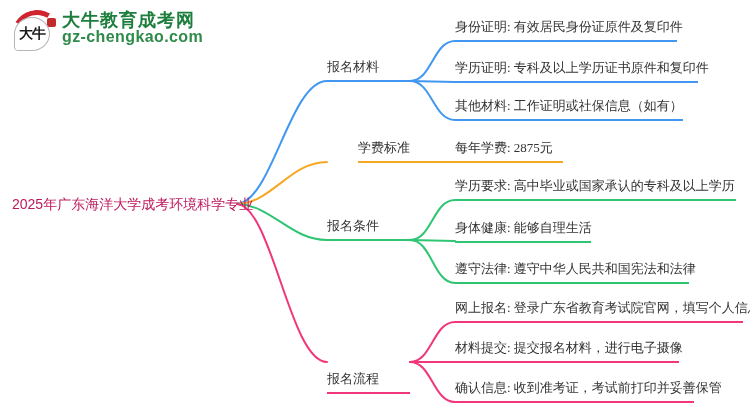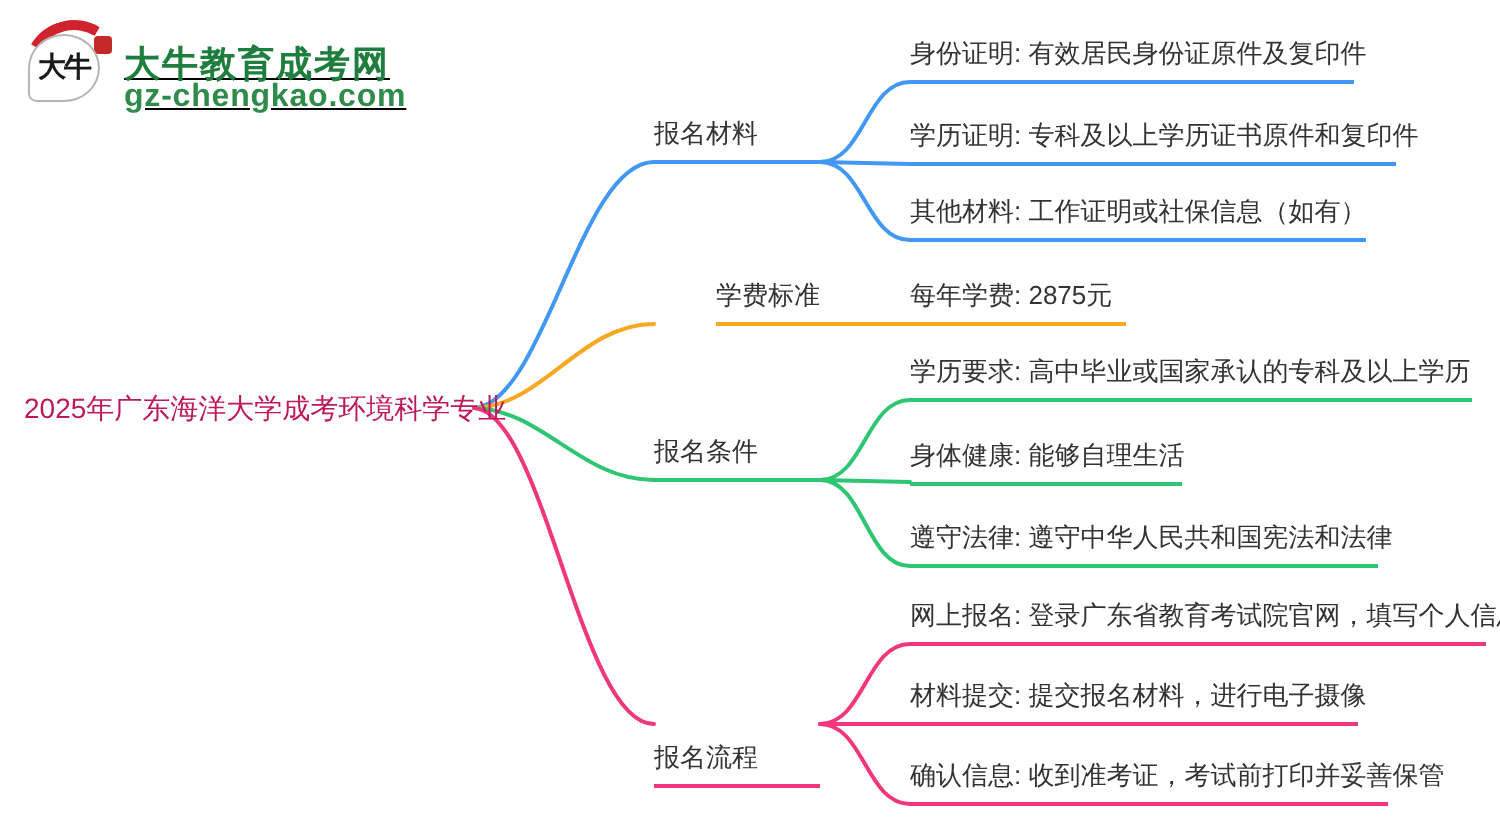--- a/index.html
+++ b/index.html
@@ -1,24 +1,24 @@
 <!DOCTYPE html>
 <html><head>
 <meta charset="utf-8">
 <style>
   html,body{margin:0;padding:0;background:#ffffff;width:750px;height:410px;overflow:hidden;
     font-family:"Liberation Sans","DejaVu Sans",sans-serif;}
   .stage{position:relative;width:750px;height:410px;background:#fff;}
   svg.curves{position:absolute;left:0;top:0;z-index:1;}
   .mm-node{position:absolute;z-index:2;font-size:13px;line-height:18px;color:#333;
-    white-space:nowrap;padding:0 4px 4px 0;border-bottom:2px solid #999;box-sizing:border-box;}
+    white-space:nowrap;padding:0 4px 4px 0;border-bottom:2px solid #999;box-sizing:border-box;font-family:Liberation Serif, serif;}
   .mm-root{position:absolute;z-index:2;font-size:14px;line-height:20px;color:#be185d;
     white-space:nowrap;font-weight:500;}
   
-  .logo{position:absolute;left:12px;top:10px;display:flex;align-items:flex-end;z-index:3;text-decoration:underline;}
+  .logo{position:absolute;left:12px;top:10px;display:flex;align-items:flex-start;z-index:3;}
   .logo-icon{position:relative;width:46px;height:46px;margin-right:4px;}
   .logo-bubble{position:absolute;left:2px;top:7px;width:34px;height:32px;background:#fff;
     border:1.5px solid #b5b5b5;border-radius:50% 50% 50% 12%;display:flex;align-items:center;
     justify-content:center;font-weight:bold;font-size:14px;color:#1a1a1a;letter-spacing:-1px;}
   .logo-arc{position:absolute;left:0;top:0;width:40px;height:40px;border-radius:50%;
     border:5px solid transparent;border-top-color:#cf2430;border-right-color:transparent;
     transform:rotate(-14deg);}
   .logo-seal{position:absolute;right:2px;top:8px;width:9px;height:9px;background:#c32a2a;
     border-radius:2px;}
   .logo-text{display:flex;flex-direction:column;}

